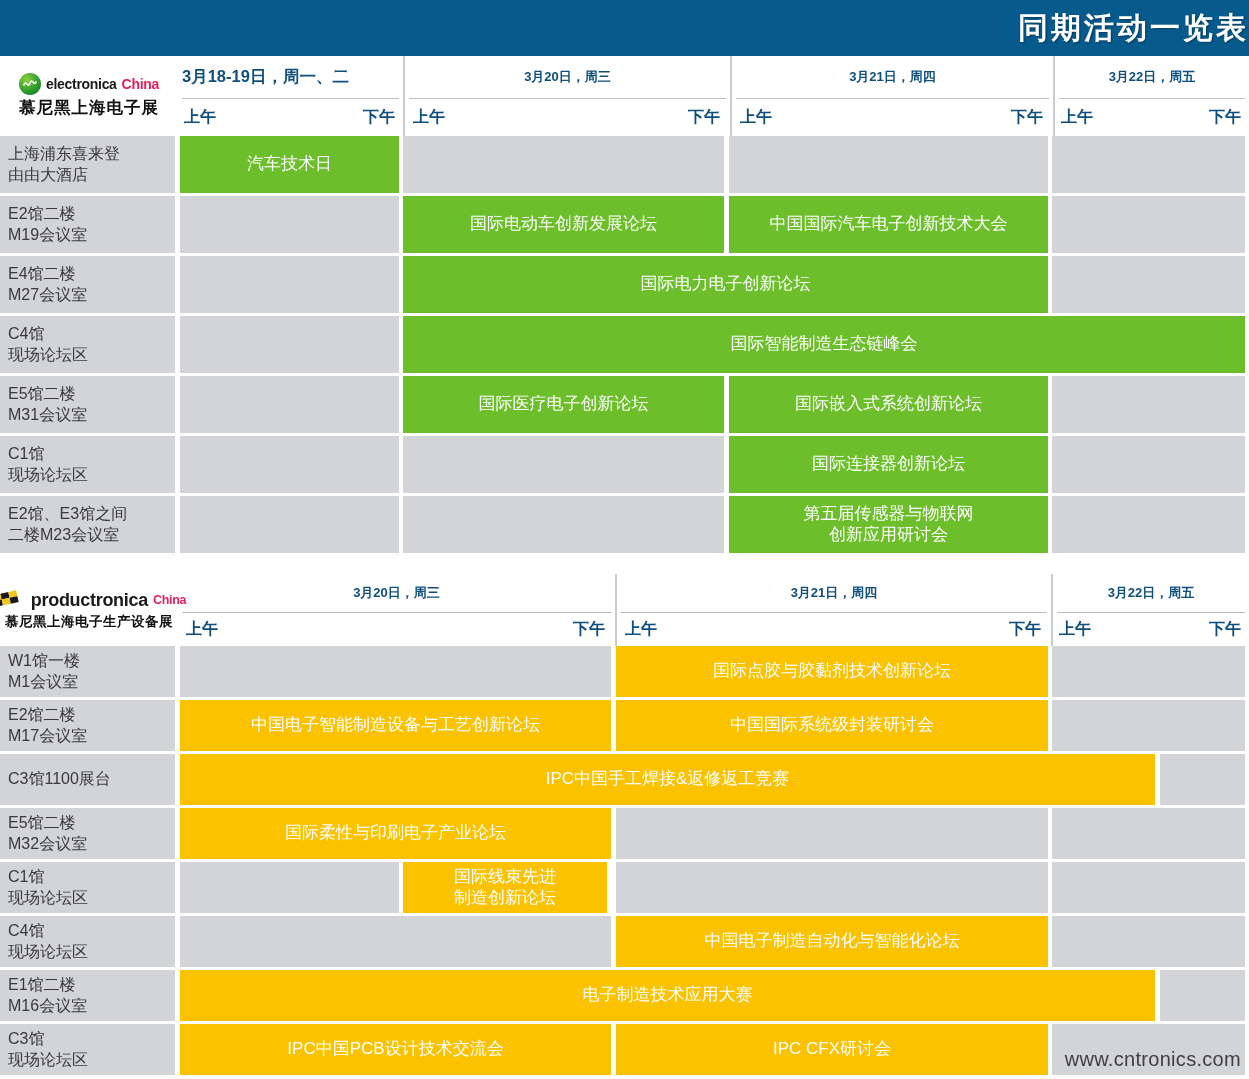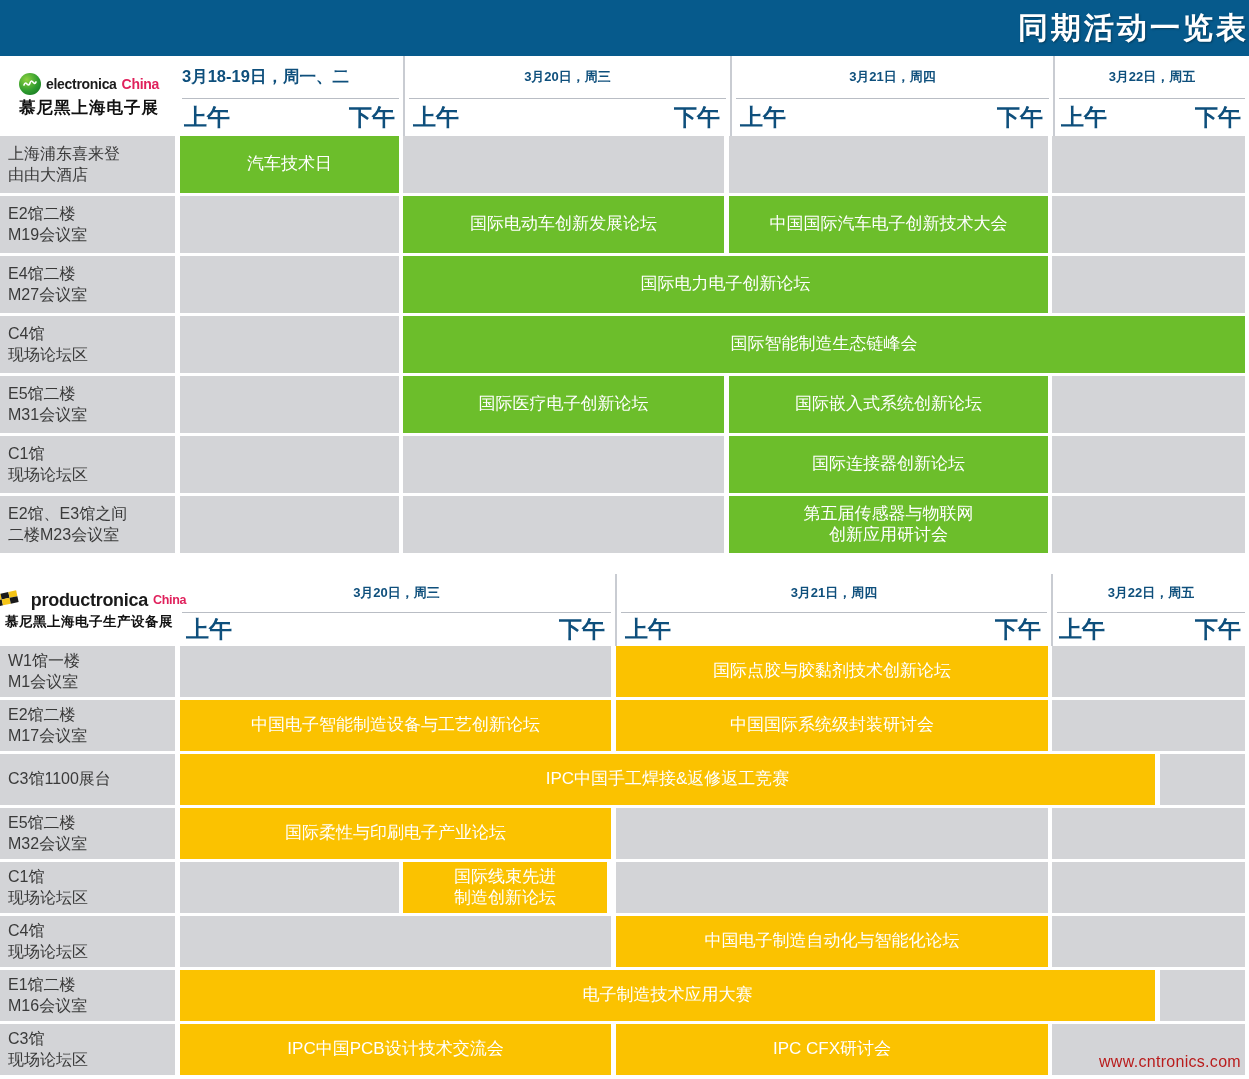--- a/index.html
+++ b/index.html
@@ -57,21 +57,21 @@
   .datecol { position: relative; height: 80px; }
   .datecol + .datecol { border-left: 2px solid #c9ccd2; }
   .datecol .dlabel {
     height: 42px; display: flex; align-items: center; justify-content: center;
     color: #0E4F7C; font-size: 13px; font-weight: bold; white-space: nowrap;
   }
   .datecol .dsep { height:1px; background:#b9bdc4; margin: 0 4px; }
   .datecol .halves { height: 37px; display: flex; }
   .datecol .half {
     flex: 1 1 50%; display: flex; align-items: center;
-    color: #0E4F7C; font-size: 23px; font-weight: bold;
+    color: #0E4F7C; font-size: 16px; font-weight: bold;
   }
   .datecol .half.am { justify-content: flex-start; padding-left: 8px; }
   .datecol .half.pm { justify-content: flex-end; padding-right: 10px; }
   
   .datecol.tight .dlabel { justify-content: flex-start; padding-left: 4px; font-size: 16.5px; }
   .datecol.narrow .half.am { padding-left: 6px; }
   .datecol.narrow .half.pm { padding-right: 8px; }
 
   
   .grid { position: relative; width: 1249px; }
@@ -88,21 +88,21 @@
     display: flex; align-items: center; justify-content: center;
     text-align: center; color: #fff; font-size: 17px; line-height: 1.22;
     padding: 0 4px;
   }
   .cell.green { background: #6CBE2B; }
   .cell.yellow { background: #FBC200; }
   .cell span { display:block; white-space: nowrap; }
 
   .watermark {
     position: absolute; right: 8px; bottom: 8px;
-    color: #b91c1c; font-size: 16px; letter-spacing: .3px;
+    color: #404040; font-size: 20px; letter-spacing: .3px;
     font-family: "Liberation Sans", sans-serif;
     text-align: center;
   }
 </style>
 </head>
 <body>
 
 <div class="page">
 
   <div class="titlebar">

